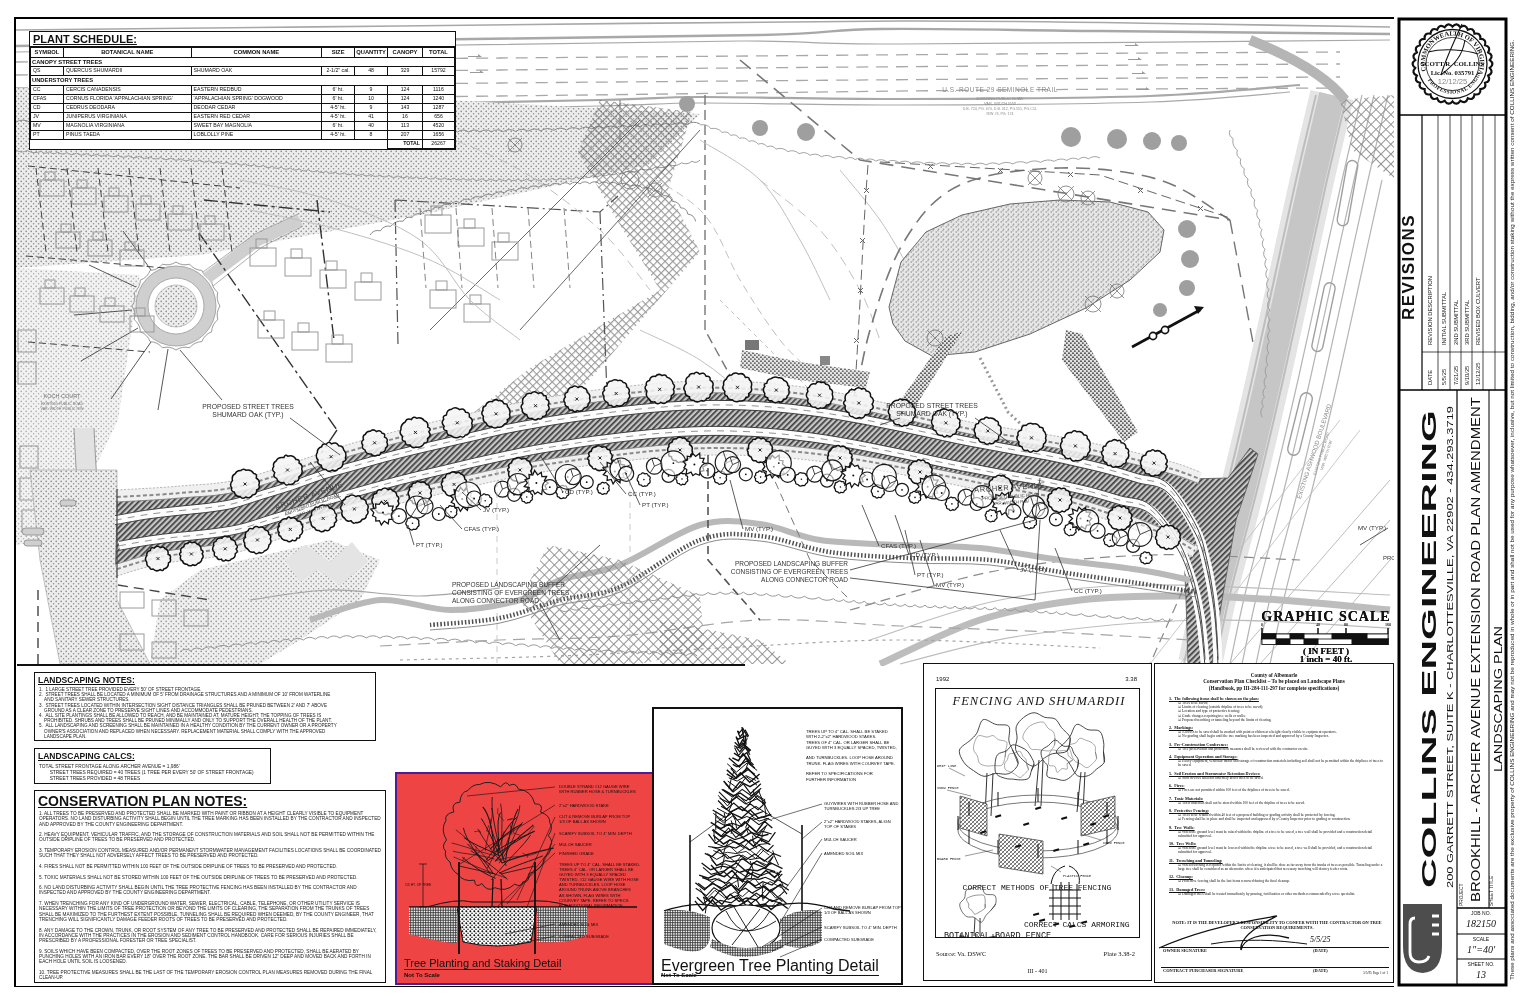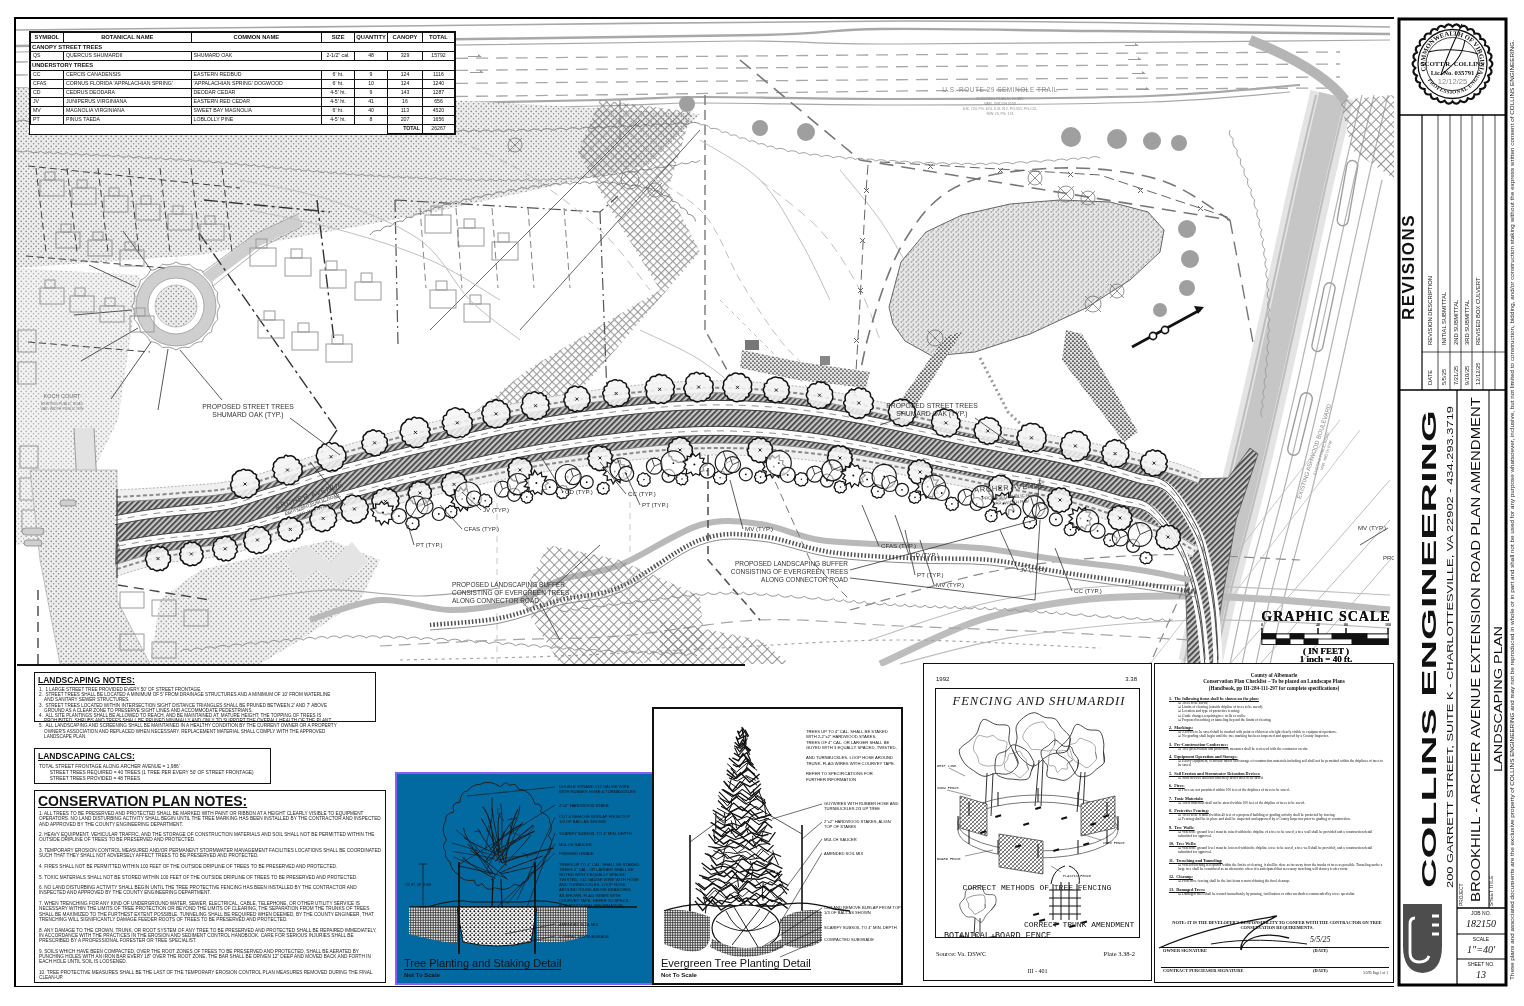--- a/index.html
+++ b/index.html
@@ -803,20 +803,21 @@
 <text x="1346" y="626">80</text>
 <text x="1388" y="626">160</text>
 </g>
 <g font-family="Liberation Serif, serif" fill="#111" text-anchor="middle">
 <text x="1326" y="654" font-size="9" font-weight="bold">(  IN  FEET  )</text>
 <text x="1326" y="662" font-size="9" font-weight="bold">1 inch  =   40  ft.</text>
 </g>
 </svg>
 
 <div style="position:absolute;left:29px;top:31px;width:427px;background:#fff;border:1.5px solid #111;font-family:'Liberation Sans',sans-serif;color:#111;">
+<div style="font-size:11px;font-weight:bold;padding:1px 0 1px 3px;border-bottom:1px solid #111;"><span style="text-decoration:underline;">PLANT SCHEDULE:</span></div>
 <table style="border-collapse:collapse;width:100%;font-size:5.2px;line-height:1.15;">
 <tbody>
           <tr style="font-weight:bold;font-size:5.8px;text-align:center;">
             <td style="border:1px solid #111;width:33px;">SYMBOL</td>
             <td style="border:1px solid #111;width:128px;">BOTANICAL NAME</td>
             <td style="border:1px solid #111;width:131px;">COMMON NAME</td>
             <td style="border:1px solid #111;width:33px;">SIZE</td>
             <td style="border:1px solid #111;width:33px;">QUANTITY</td>
             <td style="border:1px solid #111;width:35px;">CANOPY</td>
             <td style="border:1px solid #111;width:32px;">TOTAL</td>
@@ -892,36 +893,36 @@
           </tr>
 <tr>
             <td colspan="5" style="border:none;"></td>
             <td style="border:1px solid #111;text-align:right;font-weight:bold;padding-right:2px;">TOTAL</td>
             <td style="border:1px solid #111;text-align:center;">26267</td>
           </tr>
 </tbody>
       </table>
     </div>
 
-<div style="position:absolute;left:34px;top:672px;width:342px;height:50px;border:1.5px solid #111;background:#fff;font-family:'Liberation Sans',sans-serif;color:#222;">
+<div style="position:absolute;left:34px;top:672px;width:342px;height:69px;border:1.5px solid #111;background:#fff;font-family:'Liberation Sans',sans-serif;color:#222;">
 <div style="font-size:8.5px;font-weight:bold;text-decoration:underline;margin:2px 0 2px 3px;color:#111;">LANDSCAPING NOTES:</div>
 <div style="font-size:4.6px;line-height:5.2px;margin-left:4px;">1.&nbsp;&nbsp;1 LARGE STREET TREE PROVIDED EVERY 50' OF STREET FRONTAGE.<br>2.&nbsp;&nbsp;STREET TREES SHALL BE LOCATED A MINIMUM OF 5' FROM DRAINAGE STRUCTURES AND A MINIMUM OF 10' FROM WATERLINE<br>&nbsp;&nbsp;&nbsp;&nbsp;AND SANITARY SEWER STRUCTURES.<br>3.&nbsp;&nbsp;STREET TREES LOCATED WITHIN INTERSECTION SIGHT DISTANCE TRIANGLES SHALL BE PRUNED BETWEEN 2' AND 7' ABOVE<br>&nbsp;&nbsp;&nbsp;&nbsp;GROUND AS A CLEAR ZONE TO PRESERVE SIGHT LINES AND ACCOMMODATE PEDESTRIANS.<br>4.&nbsp;&nbsp;ALL SITE PLANTINGS SHALL BE ALLOWED TO REACH, AND BE MAINTAINED AT, MATURE HEIGHT; THE TOPPING OF TREES IS<br>&nbsp;&nbsp;&nbsp;&nbsp;PROHIBITED. SHRUBS AND TREES SHALL BE PRUNED MINIMALLY AND ONLY TO SUPPORT THE OVERALL HEALTH OF THE PLANT.<br>5.&nbsp;&nbsp;ALL LANDSCAPING AND SCREENING SHALL BE MAINTAINED IN A HEALTHY CONDITION BY THE CURRENT OWNER OR A PROPERTY<br>&nbsp;&nbsp;&nbsp;&nbsp;OWNER'S ASSOCIATION AND REPLACED WHEN NECESSARY. REPLACEMENT MATERIAL SHALL COMPLY WITH THE APPROVED<br>&nbsp;&nbsp;&nbsp;&nbsp;LANDSCAPE PLAN.</div>
 </div>
 
 <div style="position:absolute;left:34px;top:748px;width:237px;height:36px;border:1.5px solid #111;background:#fff;font-family:'Liberation Sans',sans-serif;color:#222;">
 <div style="font-size:8.5px;font-weight:bold;text-decoration:underline;margin:2px 0 3px 3px;color:#111;">LANDSCAPING CALCS:</div>
 <div style="font-size:4.8px;line-height:6px;margin-left:4px;">TOTAL STREET FRONTAGE ALONG ARCHER AVENUE = 1,986'<br>&nbsp;&nbsp;&nbsp;&nbsp;&nbsp;&nbsp;&nbsp;&nbsp;STREET TREES REQUIRED = 40 TREES (1 TREE PER EVERY 50' OF STREET FRONTAGE)<br>&nbsp;&nbsp;&nbsp;&nbsp;&nbsp;&nbsp;&nbsp;&nbsp;STREET TREES PROVIDED = 48 TREES</div>
 </div>
 
 <div style="position:absolute;left:34px;top:790px;width:352px;height:193px;border:1.5px solid #111;background:#fff;font-family:'Liberation Sans',sans-serif;color:#222;">
 <div style="font-size:14px;font-weight:bold;text-decoration:underline;margin:2px 0 2px 3px;color:#111;">CONSERVATION PLAN NOTES:</div>
 <div style="font-size:4.7px;line-height:5.3px;margin-left:4px;margin-right:3px;">1. ALL TREES TO BE PRESERVED AND PROTECTED SHALL BE MARKED WITH PAINT OR RIBBON AT A HEIGHT CLEARLY VISIBLE TO EQUIPMENT OPERATORS.  NO LAND DISTURBING ACTIVITY SHALL BEGIN UNTIL THE TREE MARKING HAS BEEN INSTALLED BY THE CONTRACTOR AND INSPECTED AND APPROVED BY THE COUNTY ENGINEERING DEPARTMENT.<br><br>2. HEAVY EQUIPMENT, VEHICULAR TRAFFIC, AND THE STORAGE OF CONSTRUCTION MATERIALS AND SOIL SHALL NOT BE PERMITTED WITHIN THE OUTSIDE DRIPLINE OF TREES TO BE PRESERVED AND PROTECTED.<br><br>3. TEMPORARY EROSION CONTROL MEASURED AND/OR PERMANENT STORMWATER MANAGEMENT FACILITIES LOCATIONS SHALL BE COORDINATED SUCH THAT THEY SHALL NOT ADVERSELY AFFECT TREES TO BE PRESERVED AND PROTECTED.<br><br>4. FIRES SHALL NOT BE PERMITTED WITHIN 100 FEET OF THE OUTSIDE DRIPLINE OF TREES TO BE PRESERVED AND PROTECTED.<br><br>5. TOXIC MATERIALS SHALL NOT BE STORED WITHIN 100 FEET OF THE OUTSIDE DRIPLINE OF TREES TO BE PRESERVED AND PROTECTED.<br><br>6. NO LAND DISTURBING ACTIVITY SHALL BEGIN UNTIL THE TREE PROTECTIVE FENCING HAS BEEN INSTALLED BY THE CONTRACTOR AND INSPECTED AND APPROVED BY THE COUNTY ENGINEERING DEPARTMENT.<br><br>7. WHEN TRENCHING FOR ANY KIND OF UNDERGROUND WATER, SEWER, ELECTRICAL, CABLE, TELEPHONE, OR OTHER UTILITY SERVICE IS NECESSARY WITHIN THE LIMITS OF TREE PROTECTION OR BEYOND THE LIMITS OF CLEARING, THE SEPARATION FROM THE TRUNKS OF TREES SHALL BE MAXIMIZED TO THE FURTHEST EXTENT POSSIBLE.  TUNNELING SHALL BE REQUIRED WHEN DEEMED, BY THE COUNTY ENGINEER, THAT TRENCHING WILL SIGNIFICANTLY DAMAGE FEEDER ROOTS OF TREES TO BE PRESERVED AND PROTECTED.<br><br>8. ANY DAMAGE TO THE CROWN, TRUNK, OR ROOT SYSTEM OF ANY TREE TO BE PRESERVED AND PROTECTED SHALL BE REPAIRED IMMEDIATELY, IN ACCORDANCE WITH THE PRACTICES IN THE EROSION AND SEDIMENT CONTROL HANDBOOK. CARE FOR SERIOUS INJURIES SHALL BE PRESCRIBED BY A PROFESSIONAL FORESTER OR TREE SPECIALIST.<br><br>9. SOILS WHICH HAVE BEEN COMPACTED, OVER THE ROOT ZONES OF TREES TO BE PRESERVED AND PROTECTED, SHALL BE AERATED BY PUNCHING HOLES WITH AN IRON BAR EVERY 18" OVER THE ROOT ZONE.  THE BAR SHALL BE DRIVEN 12" DEEP AND MOVED BACK AND FORTH IN EACH HOLE UNTIL SOIL IS LOOSENED.<br><br>10.  TREE PROTECTIVE MEASURES SHALL BE THE LAST OF THE TEMPORARY EROSION CONTROL PLAN MEASURES REMOVED DURING THE FINAL CLEAN-UP.</div>
 </div>
 
-<div style="position:absolute;left:395px;top:772px;width:280px;height:213px;border:2px solid #8b5cf6;background:#0369a1;">
+<div style="position:absolute;left:395px;top:772px;width:280px;height:213px;border:2px solid #4c1d95;background:#ef4444;">
 <svg width="252" height="213" viewBox="0 0 252 213">
 
 <path d="M151.2,61.6 Q156.9,67.4 153.3,72.2 Q154.6,79.2 147.4,83.4 Q145.9,96.1 132.0,99.6 Q132.6,109.0 125.9,107.9 Q124.1,113.9 117.7,110.1 Q108.9,118.5 97.9,113.7 Q90.2,118.4 84.9,109.5 Q78.3,114.9 77.5,106.2 Q66.0,108.0 61.3,100.6 Q54.3,96.4 53.0,88.0 Q47.2,84.0 48.6,77.1 Q43.8,72.5 49.5,66.0 Q43.2,55.5 48.9,46.4 Q47.3,39.8 56.8,38.0 Q53.6,28.6 62.9,28.2 Q63.4,18.1 71.0,16.5 Q75.4,10.3 82.8,10.4 Q92.4,5.3 103.7,12.9 Q109.1,5.5 112.2,11.5 Q118.7,7.9 121.4,15.1 Q134.3,16.2 137.8,29.9 Q147.1,29.5 143.5,38.0 Q153.3,41.4 152.8,48.7 Q156.7,54.6 151.2,61.6 Z" fill="none" stroke="#222" stroke-width="1"></path>
         <path d="M99.1,86.6 C118.5,80.5 130.0,83.9 140.3,78.8" fill="none" stroke="#1a1a1a" stroke-width="0.6"></path>
         <path d="M130.0,83.9 l0.9,-1.8 m0,0 l-5.5,-3.2" fill="none" stroke="#1a1a1a" stroke-width="0.6"></path>
         <path d="M104.9,89.1 C122.9,81.5 139.9,77.8 156.8,74.0" fill="none" stroke="#1a1a1a" stroke-width="1.1"></path>
         <path d="M102.2,99.2 C121.6,89.8 132.8,87.5 145.8,81.8" fill="none" stroke="#1a1a1a" stroke-width="1.0"></path>
         <path d="M98.1,77.7 C111.7,68.3 130.9,60.1 137.7,57.4" fill="none" stroke="#1a1a1a" stroke-width="1.0"></path>
         <path d="M130.9,60.1 l6.1,-7.5 m0,0 l-1.5,-2.1" fill="none" stroke="#1a1a1a" stroke-width="0.6"></path>
         <path d="M88.6,88.3 C104.9,76.3 121.3,65.5 137.3,57.0" fill="none" stroke="#1a1a1a" stroke-width="1.0"></path>
@@ -1132,21 +1133,21 @@
 </g>
 </svg>
 <div style="position:absolute;left:152px;top:20px;font-size:4.2px;line-height:5.3px;color:#111;white-space:nowrap;">TREES UP TO 4" CAL. SHALL BE STAKED<br>WITH 2-2"x2" HARDWOOD STAKES.<br>TREES OF 4" CAL. OR LARGER SHALL BE<br>GUYED WITH 3 EQUALLY SPACED, TWISTED,<br><br>AND TURNBUCKLES. LOOP HOSE AROUND<br>TRUNK. FLAG WIRES WITH COURVEY TAPE.<br><br>REFER TO SPECIFICATIONS FOR<br>FURTHER INFORMATION</div>
 <div style="position:absolute;left:170px;top:92px;font-size:4.1px;line-height:5.1px;color:#111;white-space:nowrap;">GUYWIRES WITH RUBBER HOSE AND<br>TURNBUCKLES 2/3 UP TREE</div>
 <div style="position:absolute;left:170px;top:110px;font-size:4.1px;line-height:5.1px;color:#111;white-space:nowrap;">2"x2" HARDWOOD STAKES, ALIGN<br>TOP OF STAKES</div>
 <div style="position:absolute;left:170px;top:128px;font-size:4.1px;line-height:5.1px;color:#111;white-space:nowrap;">MULCH SAUCER</div>
 <div style="position:absolute;left:170px;top:142px;font-size:4.1px;line-height:5.1px;color:#111;white-space:nowrap;">AMENDED SOIL MIX</div>
 <div style="position:absolute;left:170px;top:196px;font-size:4.1px;line-height:5.1px;color:#111;white-space:nowrap;">CUT AND REMOVE BURLAP FROM TOP<br>1/3 OF BALL AS SHOWN</div>
 <div style="position:absolute;left:170px;top:216px;font-size:4.1px;line-height:5.1px;color:#111;white-space:nowrap;">SCARIFY SUBSOIL TO 4" MIN. DEPTH</div>
 <div style="position:absolute;left:170px;top:228px;font-size:4.1px;line-height:5.1px;color:#111;white-space:nowrap;">COMPACTED SUBGRADE</div>
-<div style="position:absolute;left:7px;top:248px;font-size:11px;color:#111;border-bottom:1px solid #111;display:inline-block;">Evergreen Tree Planting Detail</div>
+<div style="position:absolute;left:7px;top:248px;font-size:16px;color:#111;border-bottom:1px solid #111;display:inline-block;">Evergreen Tree Planting Detail</div>
 <div style="position:absolute;left:7px;top:263px;font-size:6px;font-weight:bold;color:#111;">Not To Scale</div>
 </div>
 
 <div style="position:absolute;left:923px;top:663px;width:229px;height:318px;border:1.5px solid #111;background:#fff;">
 <div style="position:absolute;left:12px;top:12px;font-size:6px;color:#111;">1992</div>
 <div style="position:absolute;right:14px;top:12px;font-size:6px;color:#111;">3.38</div>
 
 <div style="position:absolute;left:11px;top:24px;width:205px;height:250px;border:1px solid #111;"></div>
 <div style="position:absolute;left:20px;top:30px;width:190px;text-align:center;font-size:12.5px;font-style:italic;font-family:'Liberation Serif',serif;color:#111;letter-spacing:1px;">FENCING  AND  SHUMARDII</div>
 <svg style="position:absolute;left:11px;top:24px;" width="205" height="250" viewBox="0 0 205 250">
@@ -1230,21 +1231,21 @@
 <path d="M116,196 C118,184 124,180 130,178 M144,196 C146,186 140,180 134,178"></path>
 </g>
 <g fill="#111">
 <rect x="104" y="232" width="6" height="2" transform="rotate(-15 104 232)"></rect>
 <rect x="146" y="234" width="6" height="2" transform="rotate(-15 146 234)"></rect>
 <rect x="118" y="236" width="6" height="2" transform="rotate(-15 118 236)"></rect>
 <rect x="134" y="238" width="6" height="2" transform="rotate(-15 134 238)"></rect>
 <rect x="98" y="226" width="6" height="2" transform="rotate(-15 98 226)"></rect>
 </g>
 </svg>
-<div style="position:absolute;left:100px;top:256px;font-size:8px;color:#111;font-family:'Liberation Mono',monospace;">CORRECT TRUNK AMENDMENT</div>
+<div style="position:absolute;left:100px;top:256px;font-size:8px;color:#111;font-family:'Liberation Mono',monospace;">CORRECT CALCS ARMORING</div>
 <div style="position:absolute;left:20px;top:267px;font-size:8.5px;color:#111;font-family:'Liberation Mono',monospace;">BOTANICAL BOARD FENCE</div>
 <div style="position:absolute;left:12px;top:286px;font-size:6.5px;color:#111;font-family:'Liberation Serif',serif;">Source:  Va. DSWC</div>
 <div style="position:absolute;right:16px;top:286px;font-size:6.5px;color:#111;font-family:'Liberation Serif',serif;">Plate 3.38-2</div>
 <div style="position:absolute;left:0;right:0;top:304px;text-align:center;font-size:6px;color:#111;font-family:'Liberation Serif',serif;">III - 401</div>
 </div>
 
 <div style="position:absolute;left:1154px;top:663px;width:240px;height:320px;border:1.5px solid #111;background:#fff;font-family:'Liberation Serif',serif;color:#111;">
 <div style="text-align:center;font-size:5.2px;font-weight:bold;line-height:6.4px;margin-top:8px;">County of Albemarle<br>Conservation Plan Checklist – To be placed on Landscape Plans<br>(Handbook, pp III-284-111-297 for complete specifications)</div>
 <div style="position:absolute;left:14px;top:32px;width:216px;">
 <div style="margin-bottom:3.2px;">

